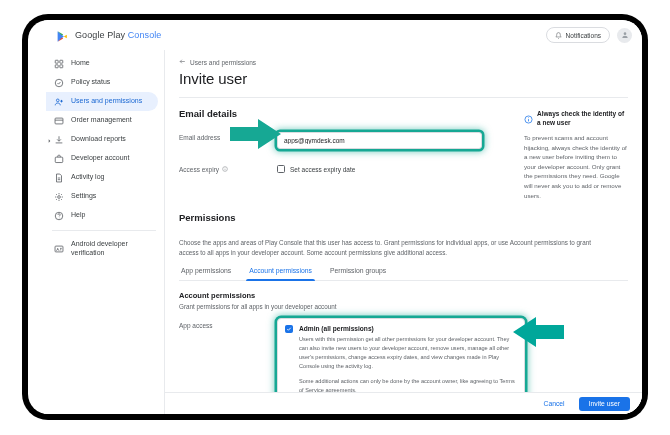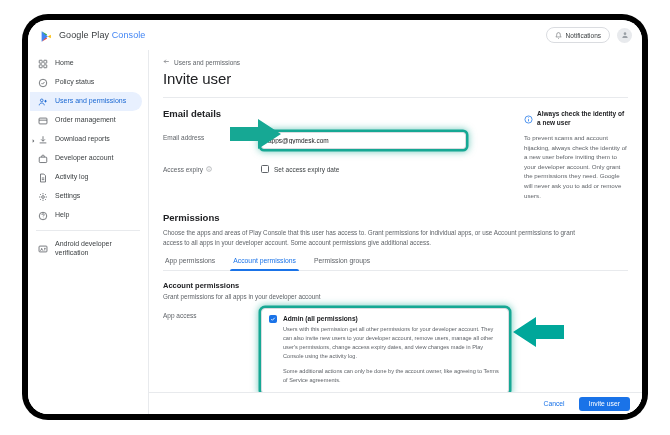--- a/index.html
+++ b/index.html
@@ -19,20 +19,21 @@
     padding: 6px;
   }
   .screen {
     position: relative;
     width: 100%; height: 100%;
     background: #ffffff;
     border-radius: 20px;
     overflow: hidden;
     display: flex;
     flex-direction: column;
+    padding-left: 16px;
   }
 
   
   .topbar {
     height: 30px;
     flex: 0 0 30px;
     display: flex;
     align-items: center;
     padding: 0 10px 0 12px;
     background: #fff;
@@ -427,21 +428,21 @@
                       <circle cx="12" cy="12" r="9.5"></circle>
                       <path d="M12 11v6"></path>
                       <circle cx="12" cy="7.4" r="1.1" fill="#1a73e8" stroke="none"></circle>
                     </svg></span>
               <span class="info-title">Always check the identity of a new user</span>
             </div>
             <div class="info-body">To prevent scams and account hijacking, always check the identity of a new user before inviting them to your developer account. Only grant the permissions they need. Google will never ask you to add or remove users.</div>
           </aside>
         </div>
 
-        <div class="section-title" style="margin-top:12px;margin-bottom:5px;">Permissions</div>
+        <div class="section-title" style="margin-top:12px;margin-bottom:15px;">Permissions</div>
         <div class="perm-desc">Choose the apps and areas of Play Console that this user has access to. Grant permissions for individual apps, or use Account permissions to grant access to all apps in your developer account. Some account permissions give additional access.</div>
 
         <div class="tabs">
           <div class="tab">App permissions</div>
           <div class="tab active">Account permissions</div>
           <div class="tab">Permission groups</div>
         </div>
 
         <div class="section-title sub">Account permissions</div>
         <div class="perm-sub">Grant permissions for all apps in your developer account</div>

